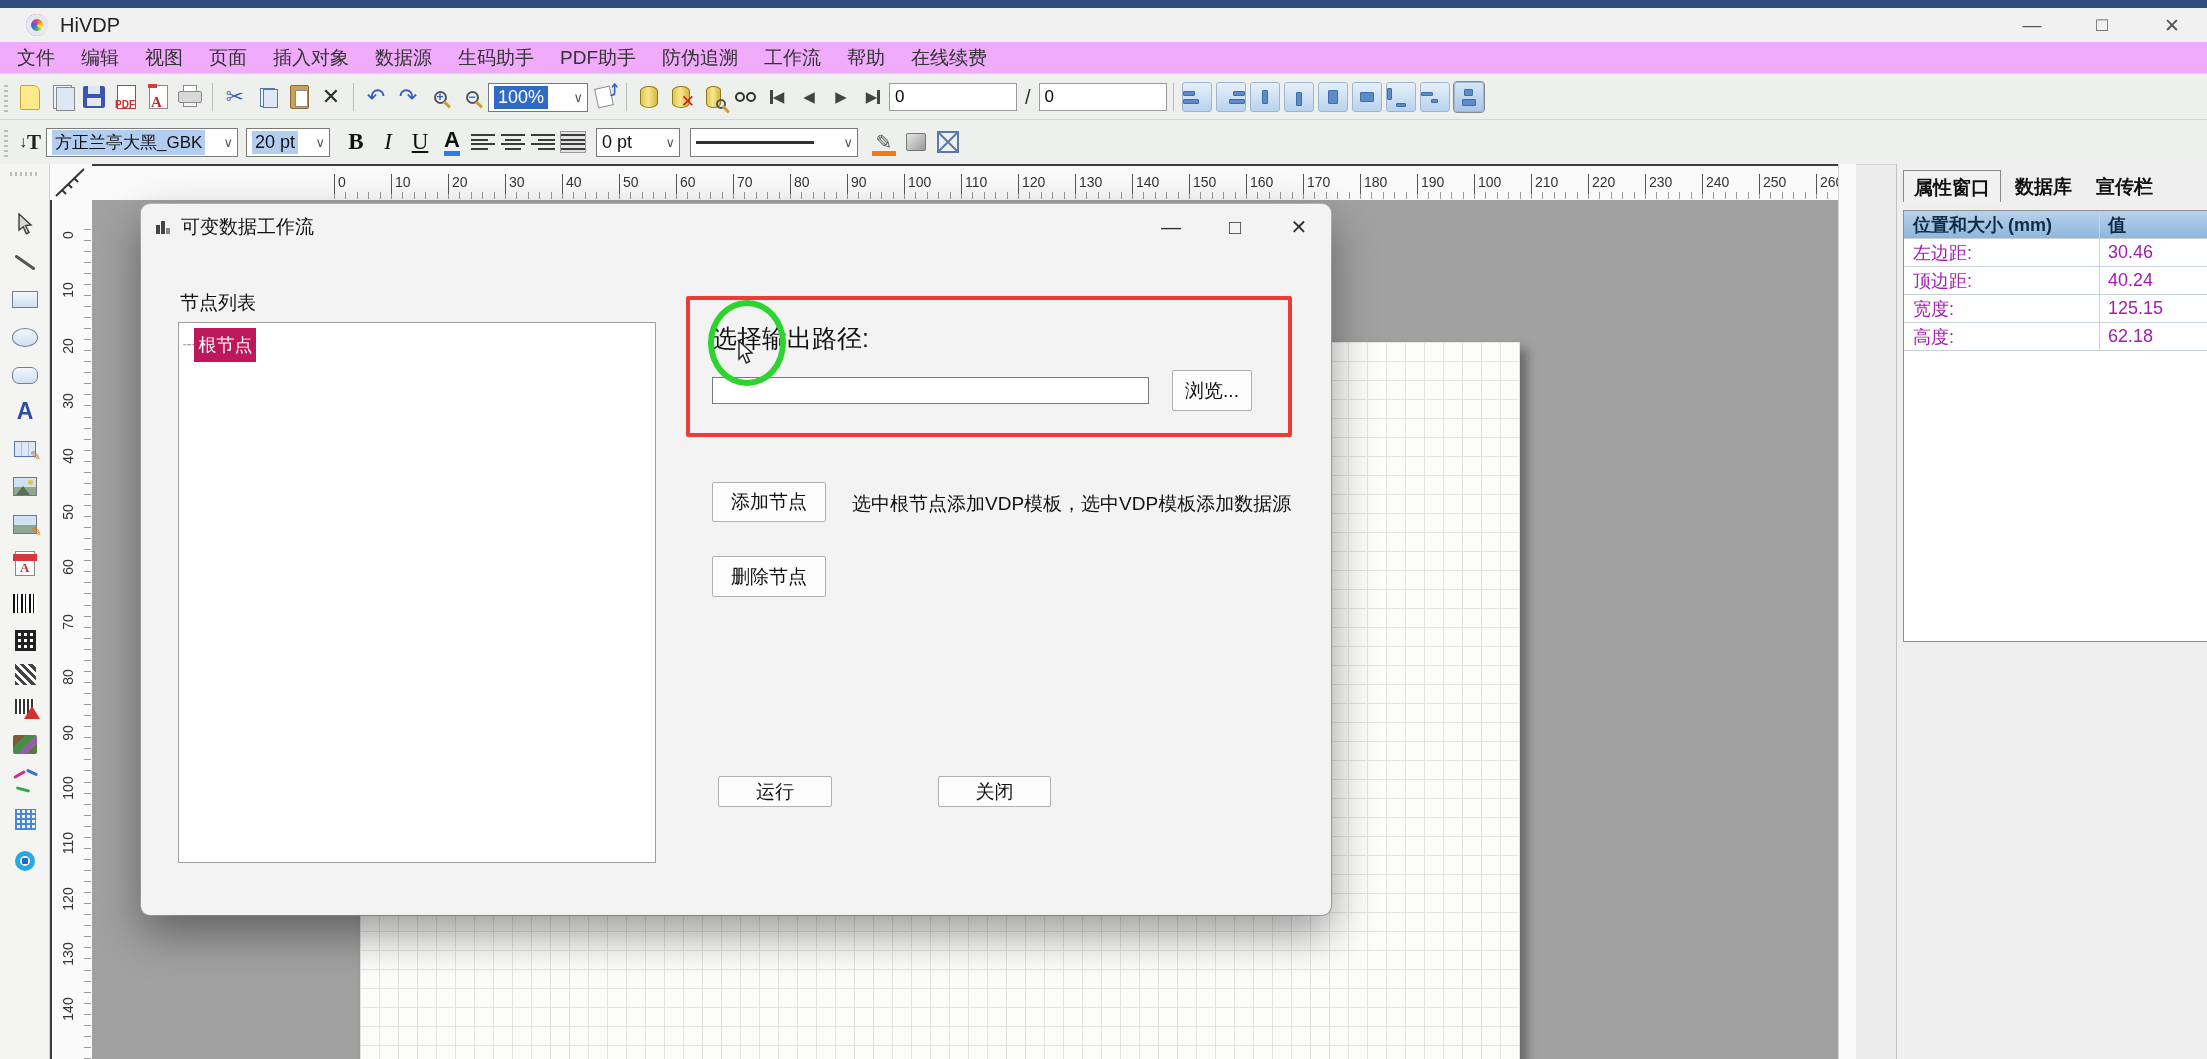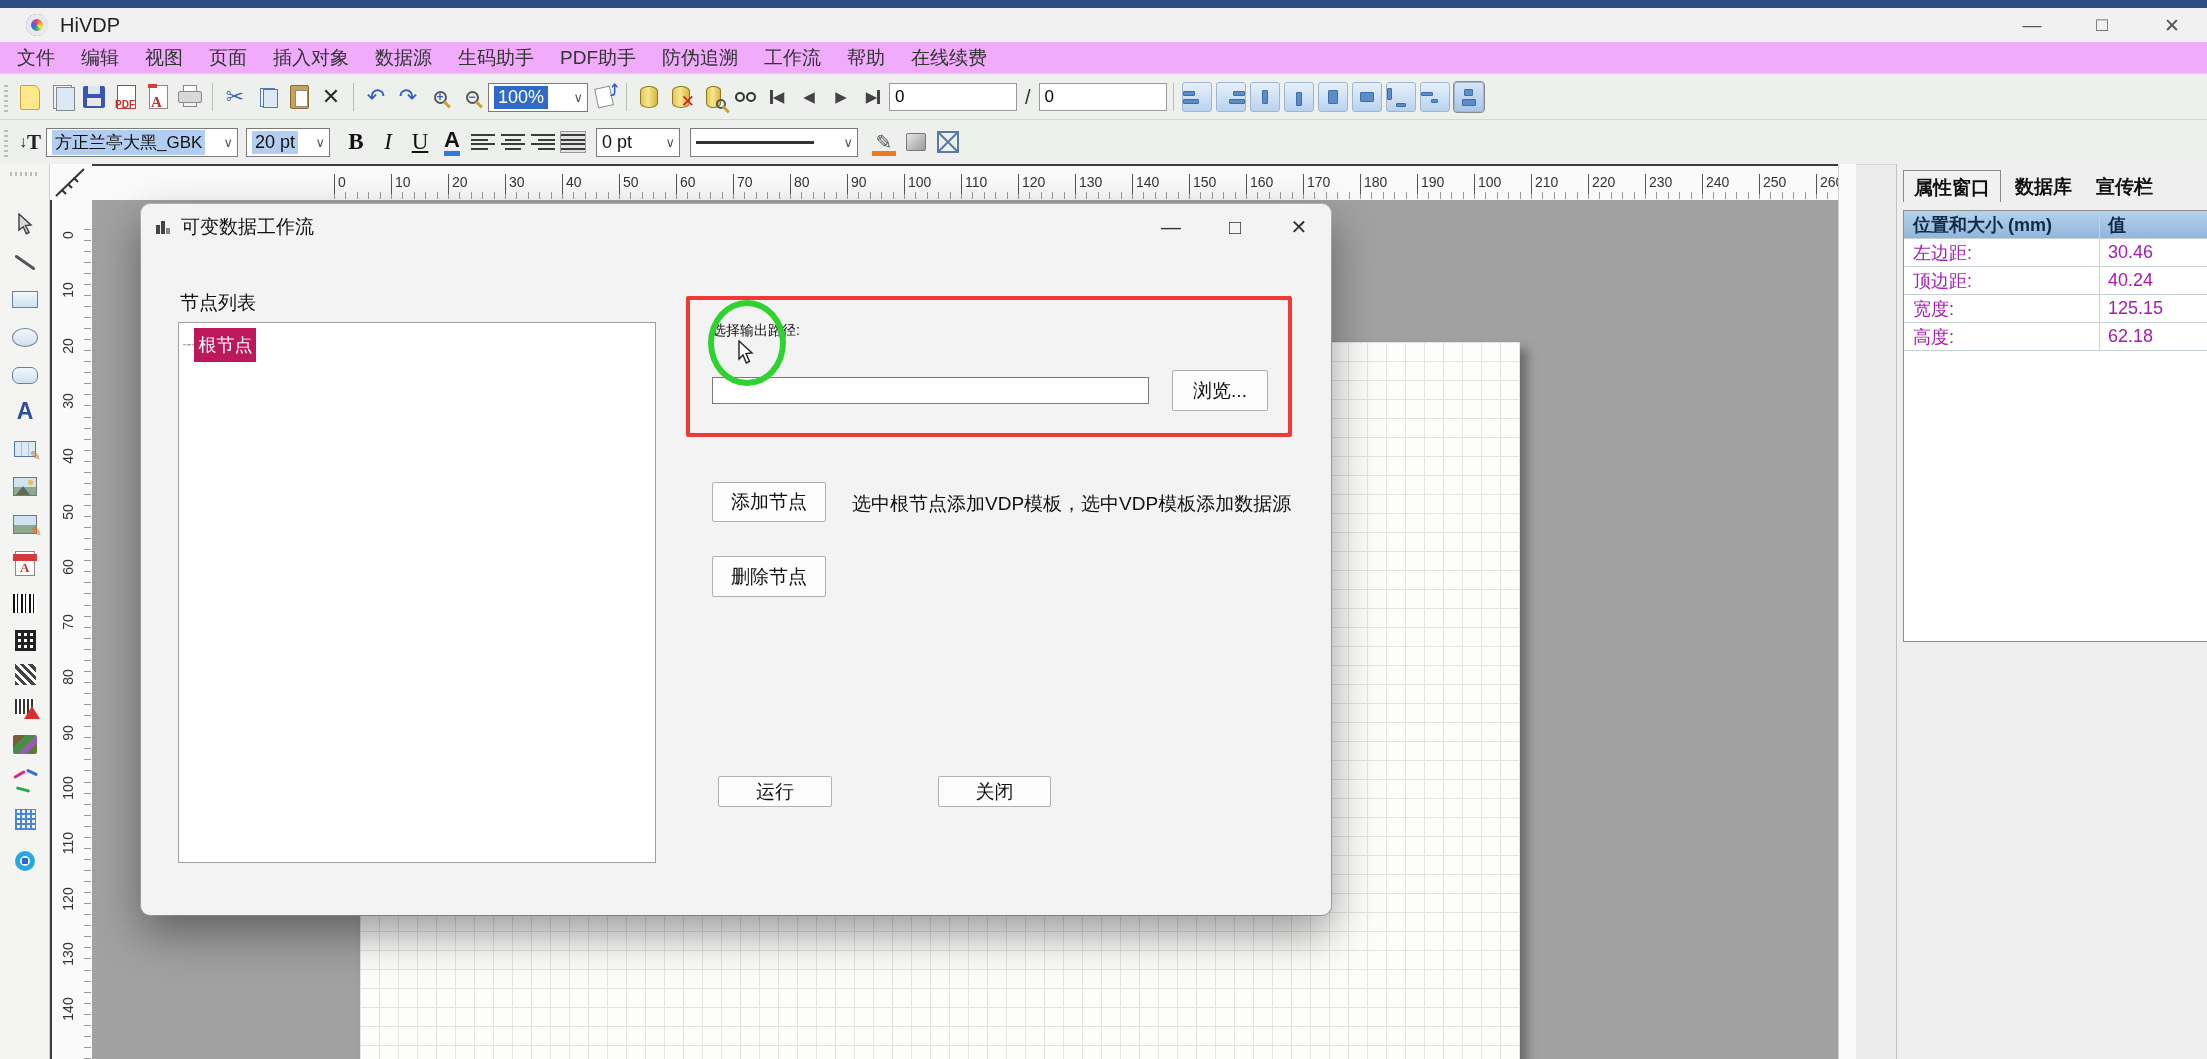--- a/index.html
+++ b/index.html
@@ -89,23 +89,23 @@
   .dlg-btn { width:64px; height:42px; display:flex; align-items:center; justify-content:center; font-size:20px; color:#333; }
   .btn { background:#fdfdfd; border:1px solid #b0b0b0; border-radius:2px; font-size:19px; color:#111;
     display:flex; align-items:center; justify-content:center; position:absolute; }
   #node-list-label { position:absolute; left:39px; top:86px; font-size:19px; color:#111; }
   #node-list { position:absolute; left:37px; top:118px; width:478px; height:541px; background:#fff; border:1px solid #9f9f9f; padding:5px 4px; }
   .tree-item { display:flex; align-items:center; font-size:18px; }
   .tree-dash { color:#9a9a9a; font-size:12px; letter-spacing:-2px; margin-right:1px; }
   .tree-label.selected { background:#be185d; color:#fff; padding:5px 4px; }
   #red-annotation { position:absolute; left:545px; top:92px; width:606px; height:141px; border:4px solid #ee3b36; border-radius:2px; z-index:11; pointer-events:none; }
   #green-annotation { position:absolute; left:567px; top:96px; width:78px; height:86px; border:6px solid #2fd32f; border-radius:50%; z-index:12; pointer-events:none; }
-  #output-path-label { position:absolute; left:571px; top:118px; font-size:14px; color:#111; }
+  #output-path-label { position:absolute; left:571px; top:118px; font-size:25px; color:#111; }
   #output-path-input { position:absolute; left:571px; top:173px; width:437px; height:27px; border:1px solid #7a7a7a; background:#fff; font-size:17px; padding:0 5px; }
-  #browse-button { left:1031px; top:166px; width:96px; height:41px; }
+  #browse-button { left:1031px; top:166px; width:80px; height:41px; }
   #add-node-button { left:571px; top:278px; width:114px; height:40px; }
   #add-node-hint { position:absolute; left:711px; top:287px; font-size:19px; color:#111; }
   #delete-node-button { left:571px; top:352px; width:114px; height:41px; }
   #run-button { left:577px; top:572px; width:114px; height:31px; }
   #close-button { left:797px; top:572px; width:113px; height:31px; }
   #mouse-cursor { position:absolute; left:596px; top:136px; z-index:13; }
 </style>
 </head>
 <body>
 

